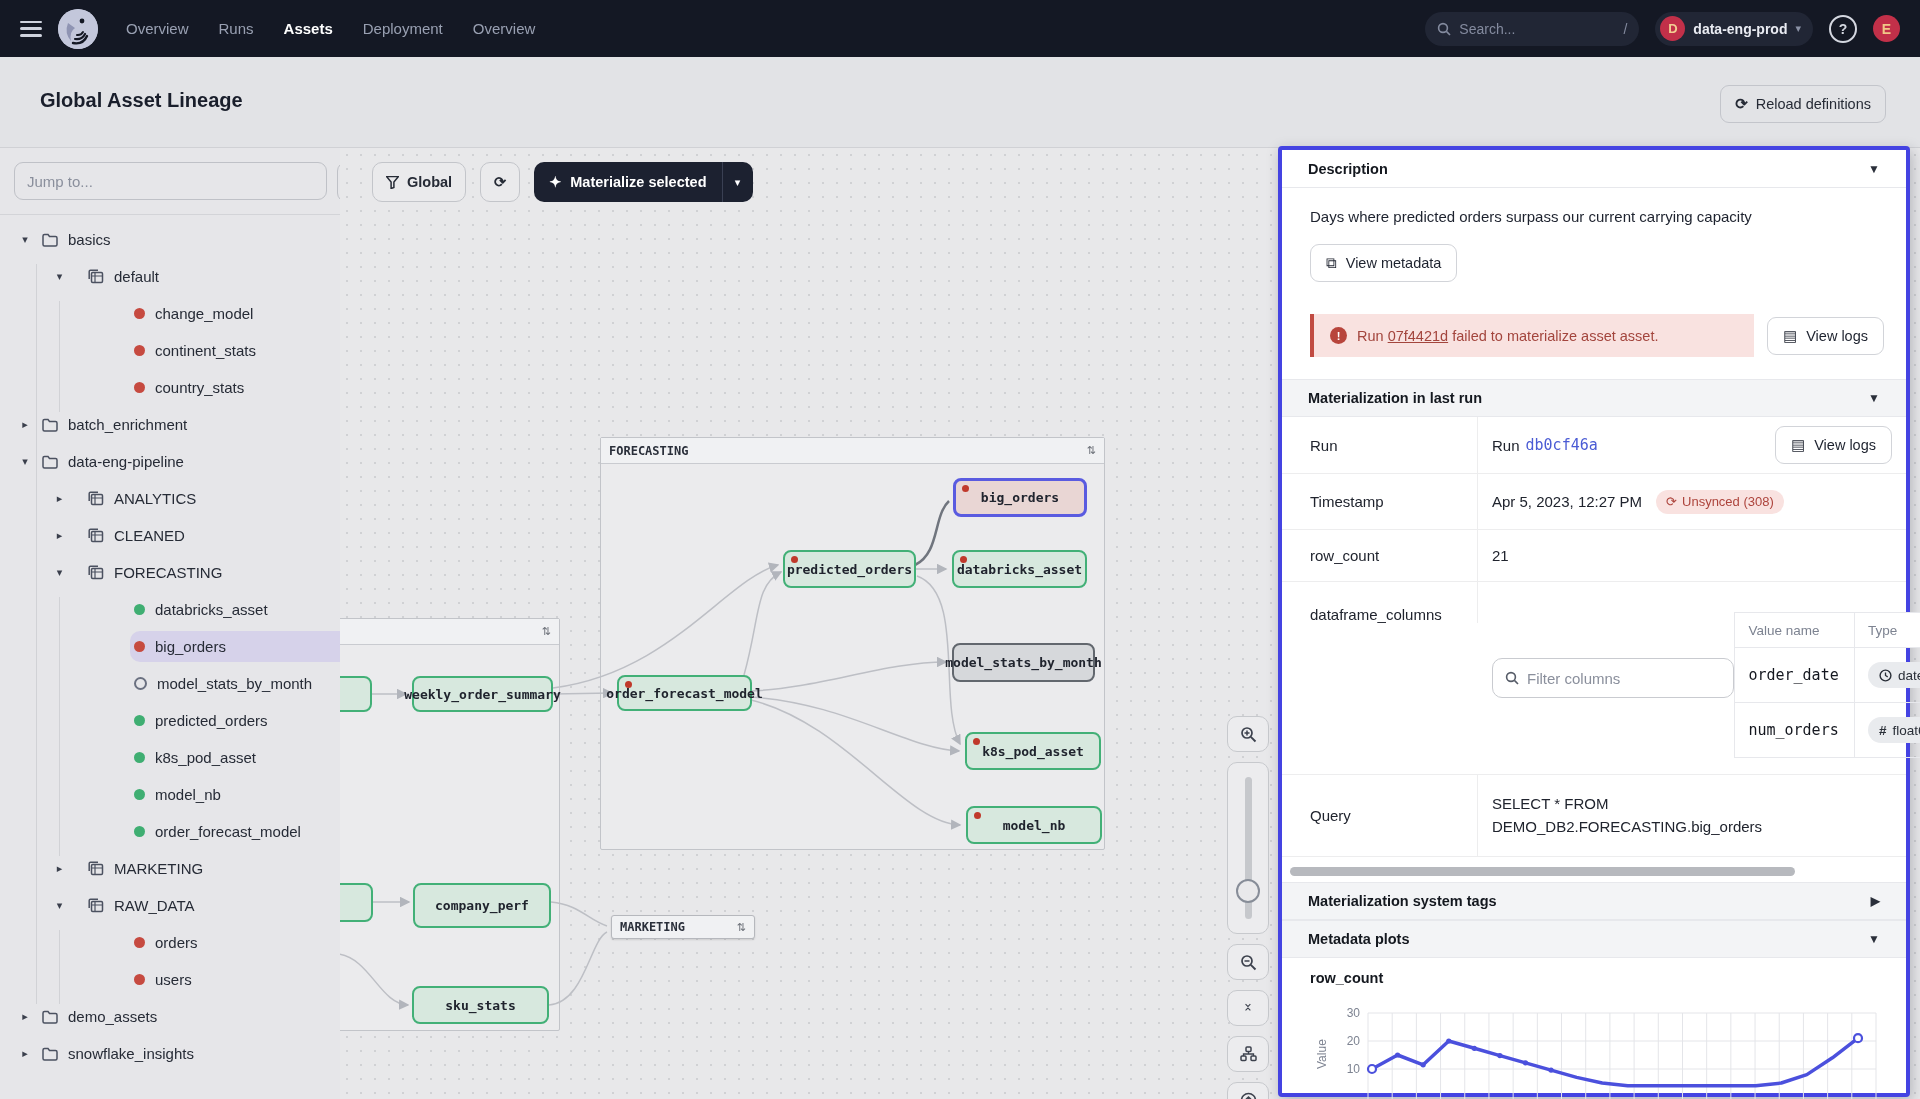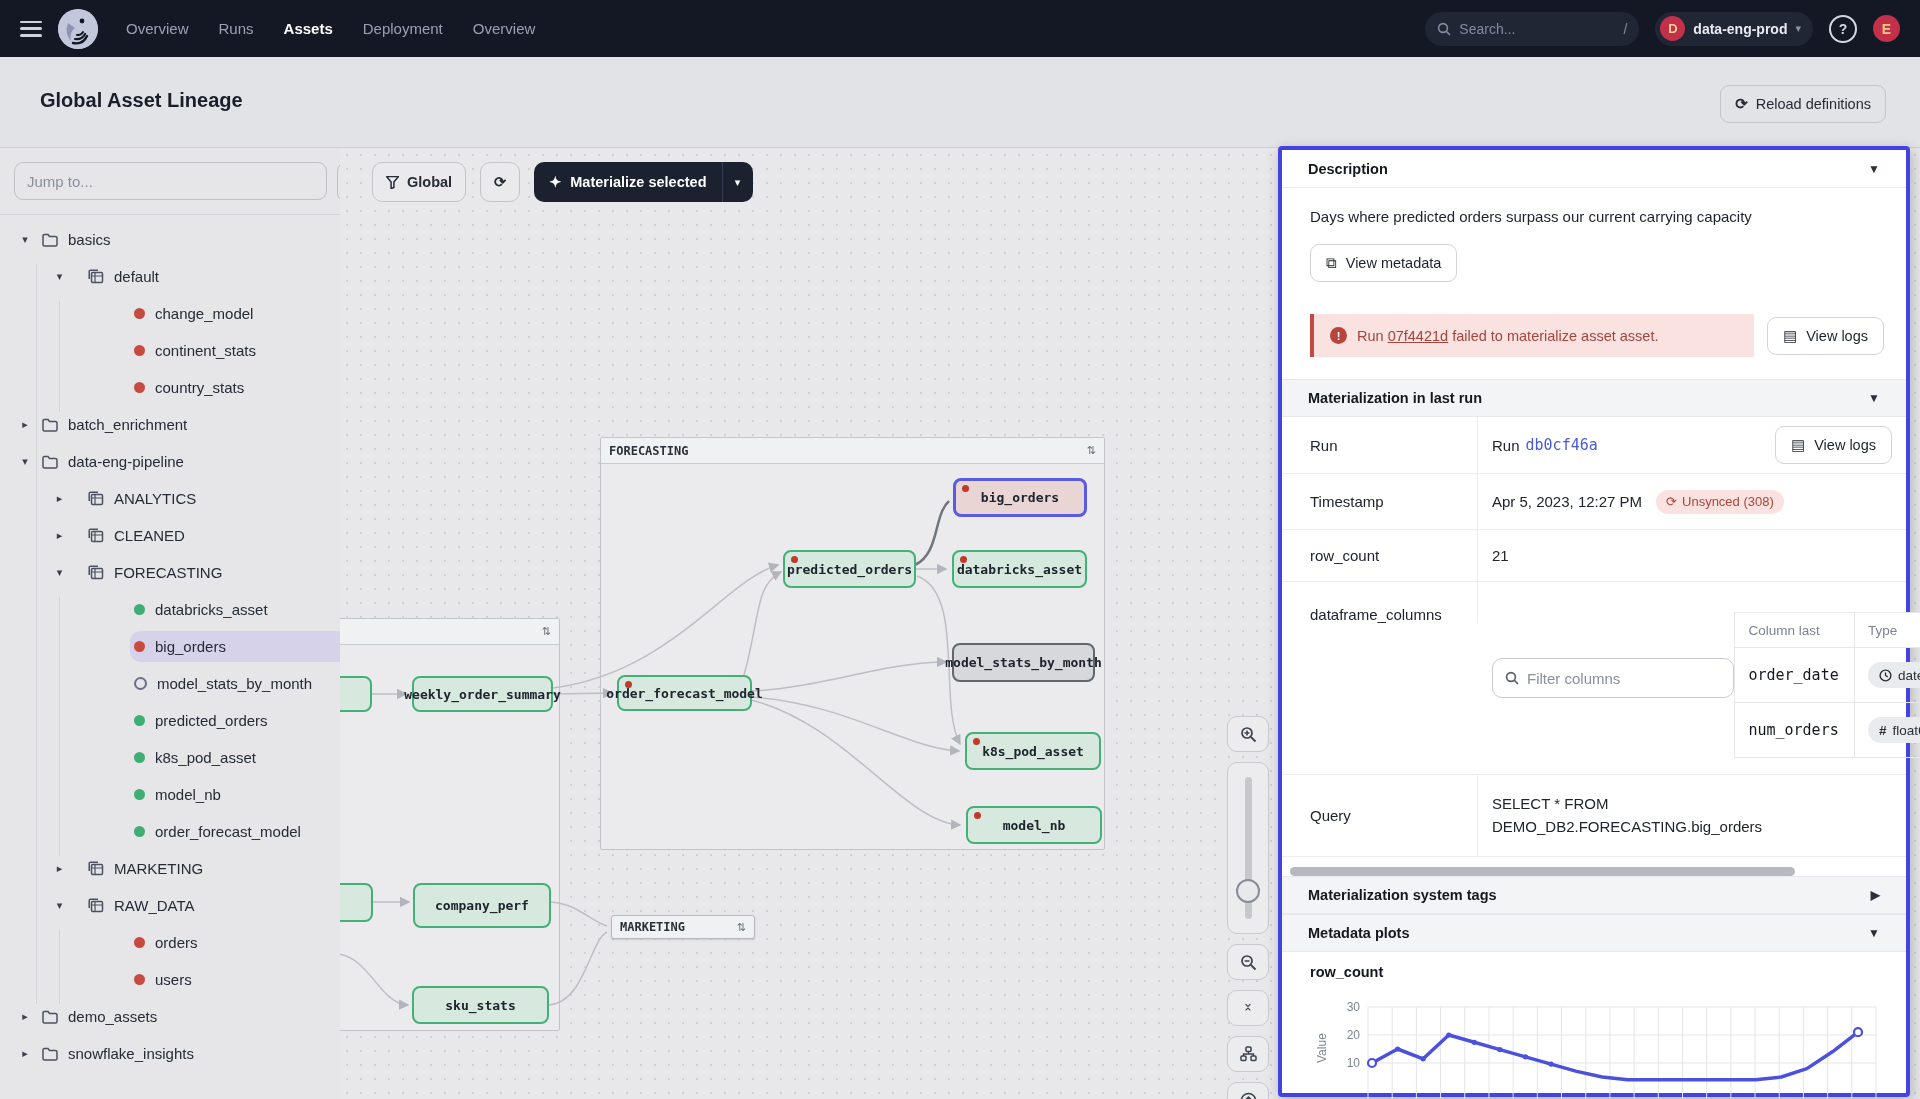--- a/index.html
+++ b/index.html
@@ -636,21 +636,21 @@
       <div id="filter-input">
         <svg width="14" height="14" viewBox="0 0 14 14">
             <circle cx="6" cy="6" r="4.4" fill="none" stroke="#565c68" stroke-width="1.6"></circle>
             <line x1="9.4" y1="9.4" x2="13" y2="13" stroke="#565c68" stroke-width="1.6"></line>
           </svg>
         <span>Filter columns</span>
       </div>
       <table id="coltable">
         <thead>
             <tr>
-          <th style="width:132px">Column last</th>
+          <th style="width:132px">Value name</th>
           <th style="width:178px">Type</th>
           <th style="width:102px">Description</th>
         </tr>
           </thead>
         <tbody id="coltable-body">
             <tr>
               <td><span class="cname">order_date</span></td>
               <td><span class="typepill">
                   <svg width="13" height="13" viewBox="0 0 13 13">
                     <circle cx="6.5" cy="6.5" r="5.4" fill="none" stroke="#2a2f38" stroke-width="1.4"></circle>
@@ -672,21 +672,21 @@
       </table>
     </div>
   </div>
   <div class="drow" style="height:82px">
     <div class="dlabel">Query</div>
     <div class="dval" id="query-val">
       <span><span>SELECT * FROM</span><br><span>DEMO_DB2.FORECASTING.big_orders</span></span>
     </div>
   </div>
   <div id="hscroll"></div>
-  <div class="sechead gray" style="">
+  <div class="sechead gray" style="margin-top:6px">
     <span>Materialization system tags</span>
     <span class="caret">▶</span>
   </div>
   <div class="sechead gray">
     <span>Metadata plots</span>
     <span class="caret">▼</span>
   </div>
   <div id="plot-block">
     <div id="plot-title">row_count</div>
     <svg id="chart-svg" width="580" height="200">

